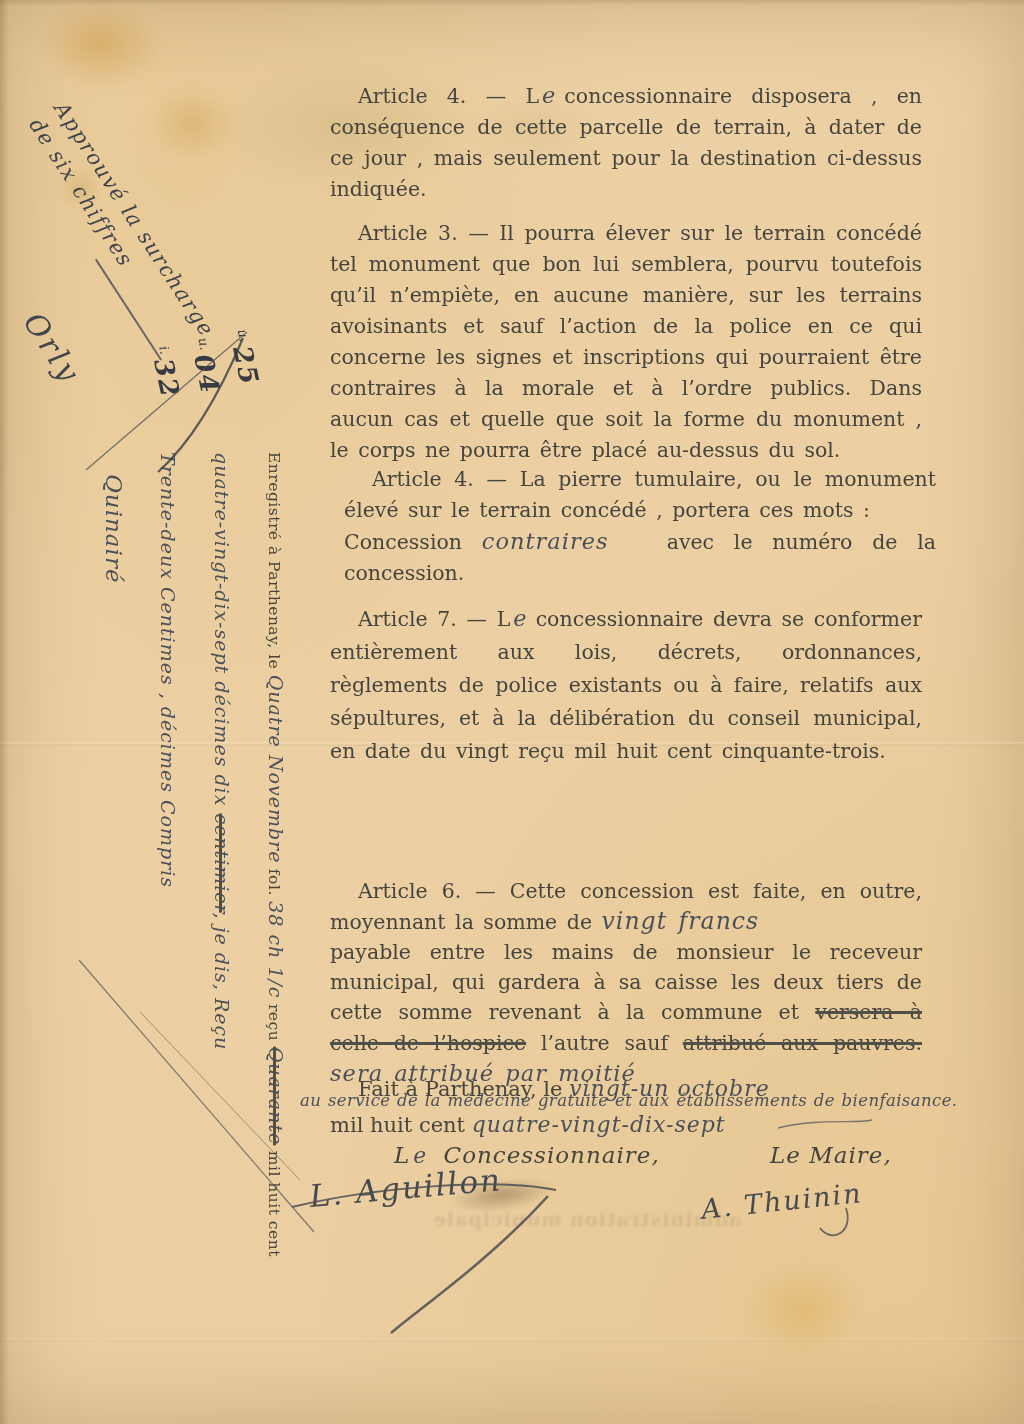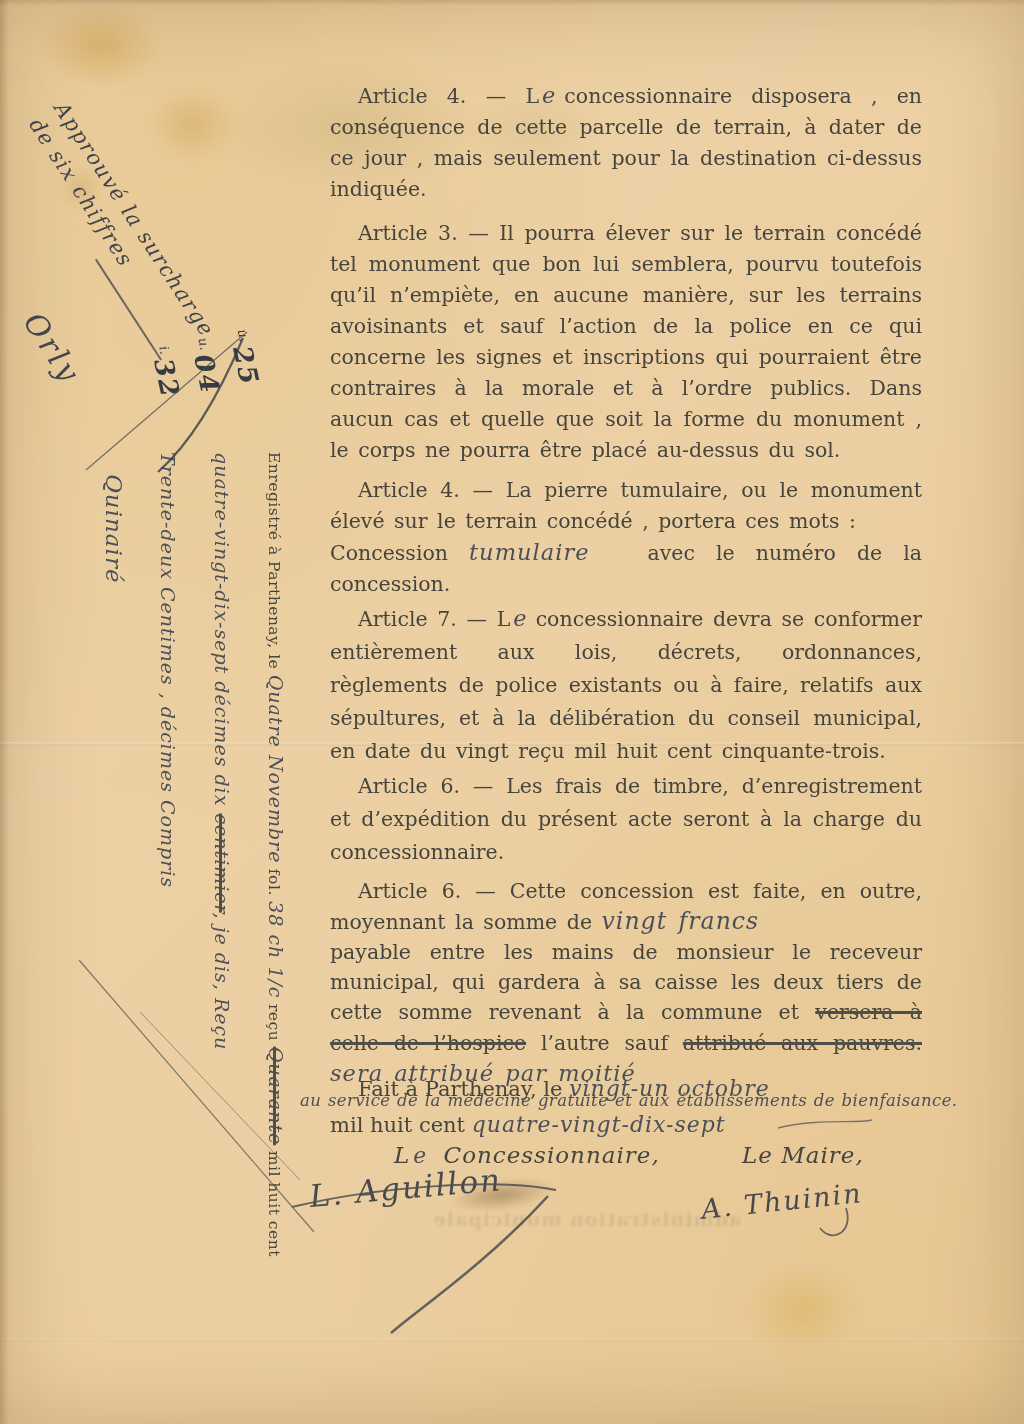--- a/index.html
+++ b/index.html
@@ -134,50 +134,47 @@
   </div>
 
   <p class="par" style="top:80px;">
     <span class="print">Article 4. — L</span><span class="hand hw-e">e</span><span class="print">concessionnaire disposera , en conséquence de cette parcelle de terrain, à dater de ce jour , mais seulement pour la destination ci-dessus indiquée.</span>
   </p>
 
   <p class="par" style="top:218px;">
     <span class="print">Article 3. — Il pourra élever sur le terrain concédé tel monument que bon lui semblera, pourvu toutefois qu’il n’empiète, en aucune manière, sur les terrains avoisinants et sauf l’action de la police en ce qui concerne les signes et inscriptions qui pourraient être contraires à la morale et à l’ordre publics. Dans aucun cas et quelle que soit la forme du monument , le corps ne pourra être placé au-dessus du sol.</span>
   </p>
 
-  <p class="par" style="top:475px;">
+  <p class="par" style="top:464px;margin-left:14px;">
     <span class="print">Article 4. — La pierre tumulaire, ou le monument élevé sur le terrain concédé , portera ces mots : </span><br>
-    <span class="print" style="">Concession </span><span class="hand">tumulaire</span><span class="gap"></span><span class="print">avec le numéro de la concession.</span>
+    <span class="print" style="">Concession </span><span class="hand">contraires</span><span class="gap"></span><span class="print">avec le numéro de la concession.</span>
   </p>
 
   <p class="par" style="top:602px;line-height:33px;">
     <span class="print">Article 7. — L</span><span class="hand hw-e">e</span><span class="print">concessionnaire devra se conformer entièrement aux lois, décrets, ordonnances, règlements de police existants ou à faire, relatifs aux sépultures, et à la délibération du conseil municipal, en date du vingt reçu mil huit cent cinquante-trois.</span>
   </p>
 
-  <p class="par" style="top:770px;line-height:33px;">
-    <span class="print">Article 6. — Les frais de timbre, d’enregistrement et d’expédition du présent acte seront à la charge du concessionnaire.</span>
-  </p>
 
   <p class="par" style="top:876px;line-height:30px;">
     <span class="print">Article 6. — Cette concession est faite, en outre, moyennant la somme de </span><span class="hand" style="font-size:1.15em;">vingt francs</span><br>
     <span class="print">payable entre les mains de monsieur le receveur municipal, qui gardera à sa caisse les deux tiers de cette somme revenant à la commune et </span><span class="print strike">versera à celle de l’hospice</span><span class="print"> l’autre sauf </span><span class="print strike">attribué aux pauvres.</span><span class="hand"> sera attribué par moitié</span>
     <span class="hand addendum">au service de la médecine gratuite et aux établissements de bienfaisance.</span>
   </p>
 
   <div class="closing-line" style="top:1076px;text-indent:28px;">
     <span class="print">Fait à Parthenay, le </span><span class="hand" style="font-size:22px;">vingt-un octobre</span>
   </div>
   <div class="closing-line" style="top:1112px;">
     <span class="print">mil huit cent </span><span class="hand" style="font-size:22px;">quatre-vingt-dix-sept</span>
   </div>
 
   <div class="role" style="left:394px;top:1142px;">
     <span>L</span><span class="hand hw-e" style="font-size:.95em;">e</span><span> Concessionnaire,</span>
   </div>
-  <div class="role" style="left:742px;top:1142px;">
+  <div class="role" style="left:770px;top:1142px;">
     <span>Le Maire,</span>
   </div>
 
   <div class="sig" style="left:308px;top:1178px;font-size:31px;letter-spacing:2px;transform:rotate(-5deg);">L. Aguillon</div>
   <div class="sig" style="left:700px;top:1194px;font-size:27px;letter-spacing:2px;transform:rotate(-6deg);">A. Thuinin</div>
 
   <svg class="flourish" width="1024" height="1424" viewBox="0 0 1024 1424">
     <path d="M292 1207 C 380 1186, 500 1178, 556 1190" stroke="#4a4e52" stroke-width="2" fill="none" opacity="0.85"></path>
     <path d="M548 1196 C 488 1262, 420 1308, 391 1333" stroke="#4a4e52" stroke-width="2.5" fill="none" opacity="0.85"></path>
     <path d="M846 1208 C 854 1232, 832 1244, 820 1228" stroke="#4a4e52" stroke-width="1.8" fill="none" opacity="0.8"></path>

